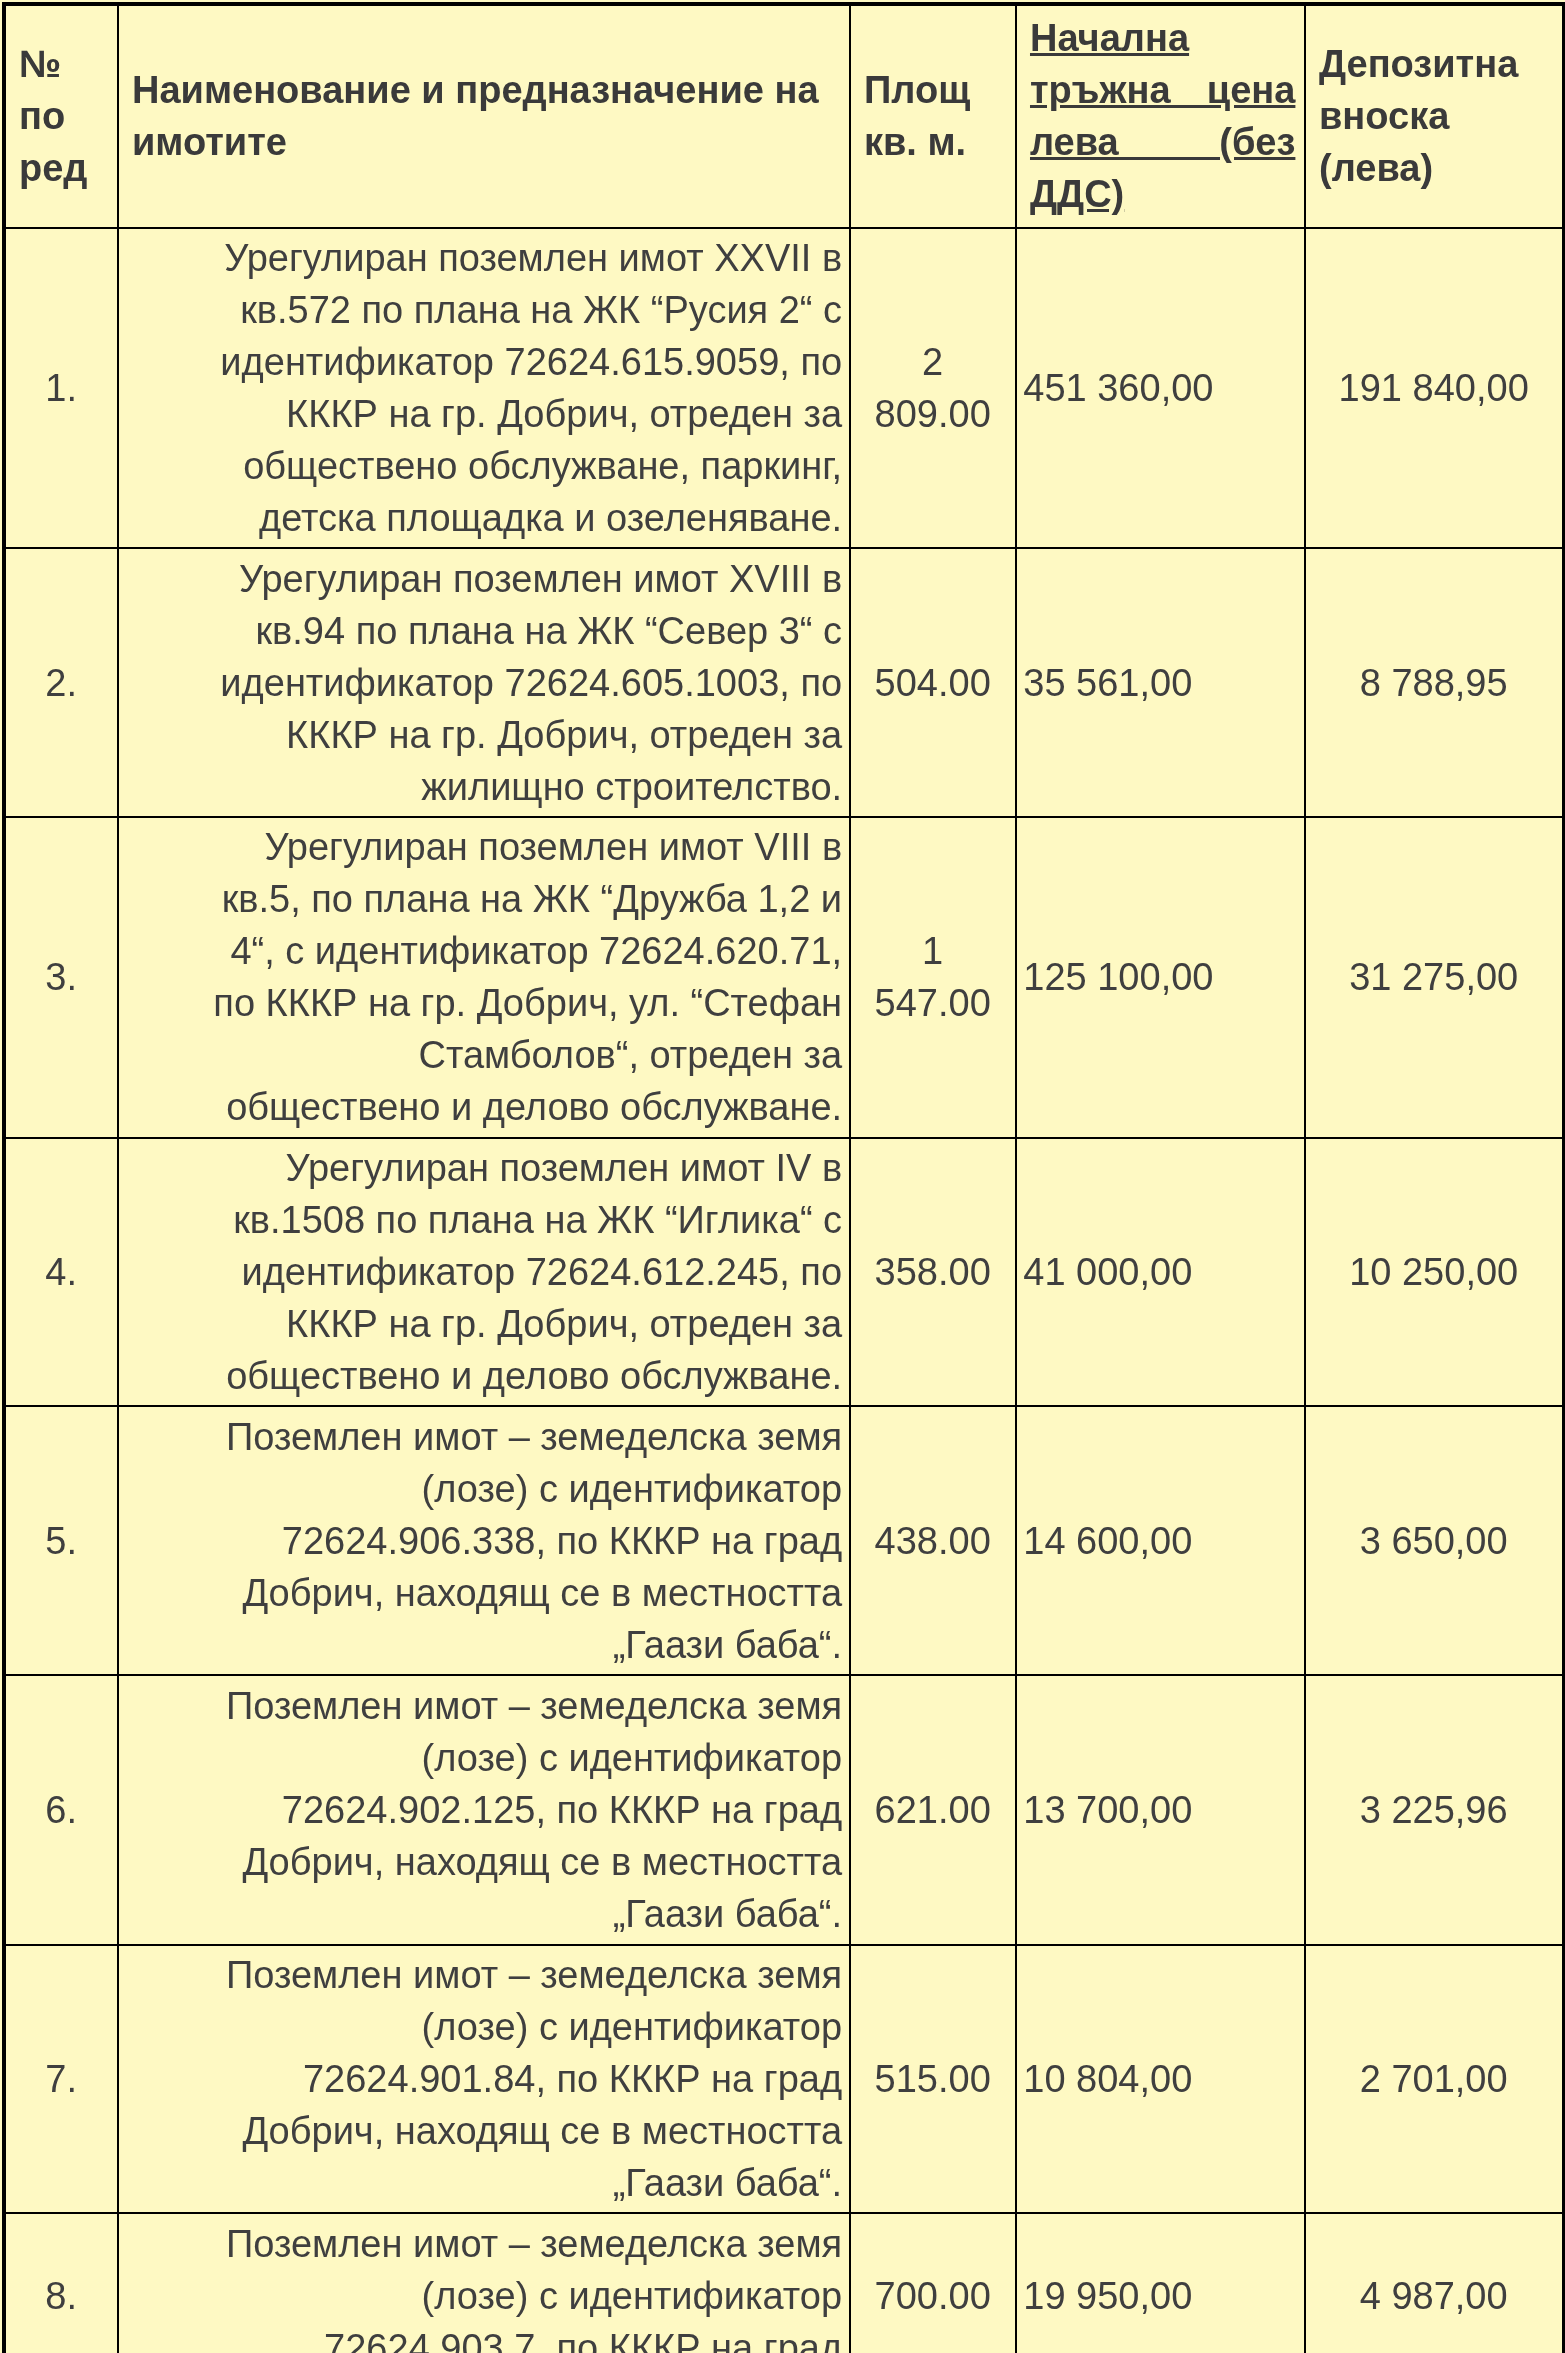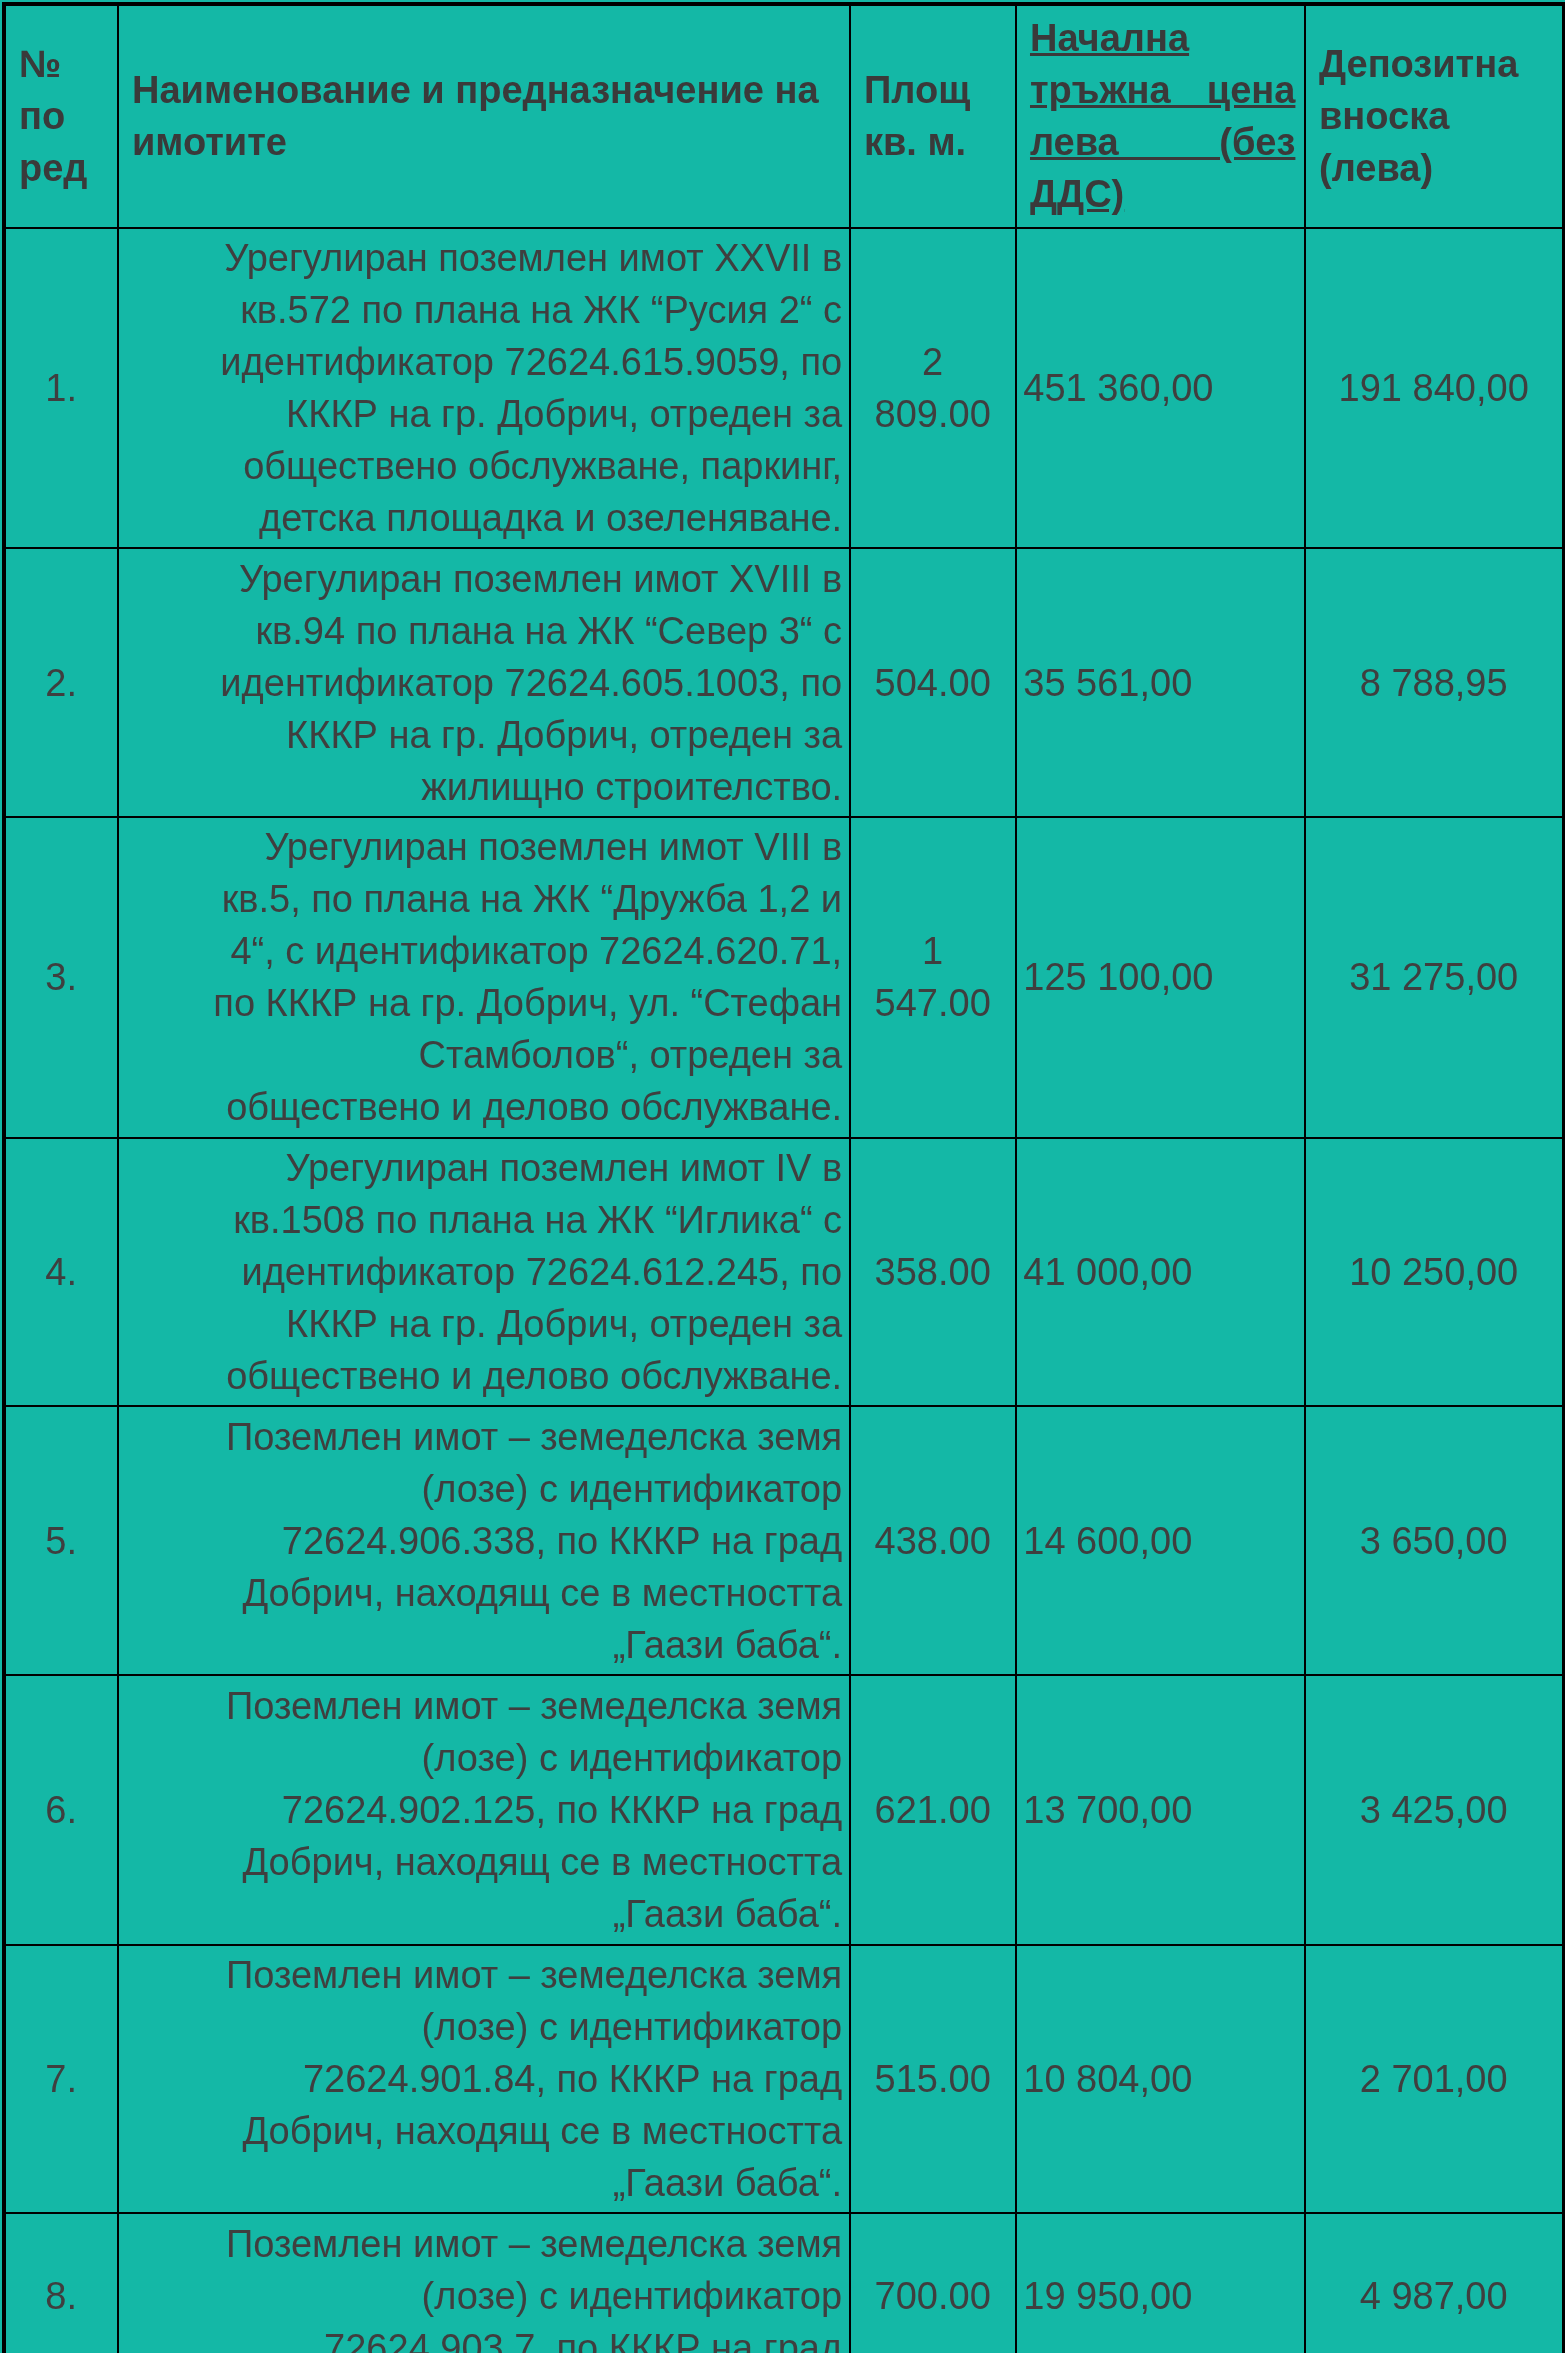--- a/index.html
+++ b/index.html
@@ -10,21 +10,21 @@
   body {
     width: 1565px;
     height: 2354px;
     overflow: hidden;
     font-family: "Liberation Sans", "DejaVu Sans", sans-serif;
   }
   .page {
     position: relative;
     width: 1565px;
     height: 2354px;
-    background: #14b8a6;
+    background: #fef9c3;
     overflow: hidden;
   }
   table.props {
     border-collapse: collapse;
     table-layout: fixed;
     width: 1560px;
     margin: 1.7px 0 0 1.7px;
     border: 4.1px solid #000000;
   }
   table.props td {
@@ -151,21 +151,21 @@
 
     <tr class="h-r6">
       <td class="c-num">6.</td>
       <td class="c-name">Поземлен имот – земеделска земя
 (лозе) с идентификатор
 72624.902.125, по КККР на град
 Добрич, находящ се в местността
 „Гаази баба“.</td>
       <td class="c-area">621.00</td>
       <td class="c-price">13 700,00</td>
-      <td class="c-dep">3 425,00</td>
+      <td class="c-dep">3 225,96</td>
     </tr>
 
     <tr class="h-r7">
       <td class="c-num">7.</td>
       <td class="c-name">Поземлен имот – земеделска земя
 (лозе) с идентификатор
 72624.901.84, по КККР на град
 Добрич, находящ се в местността
 „Гаази баба“.</td>
       <td class="c-area">515.00</td>

